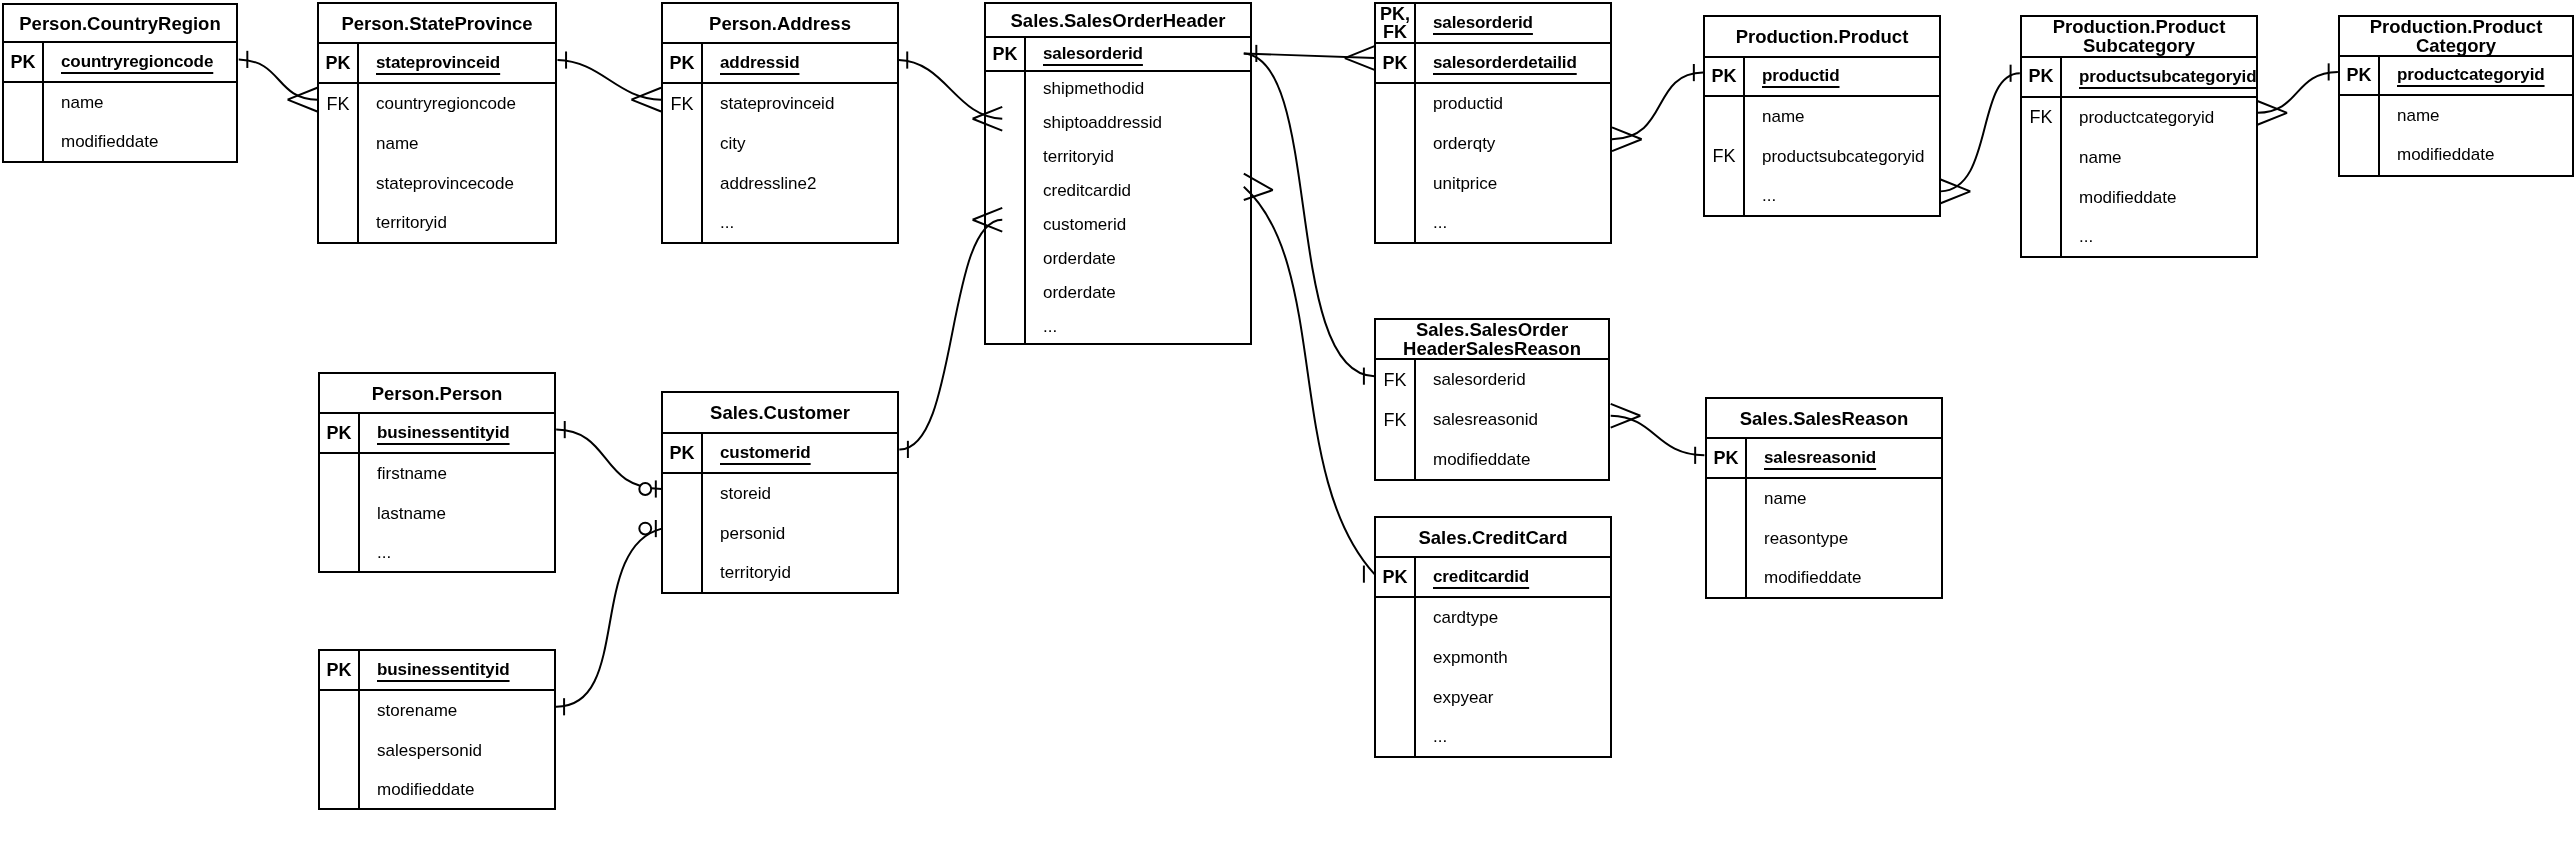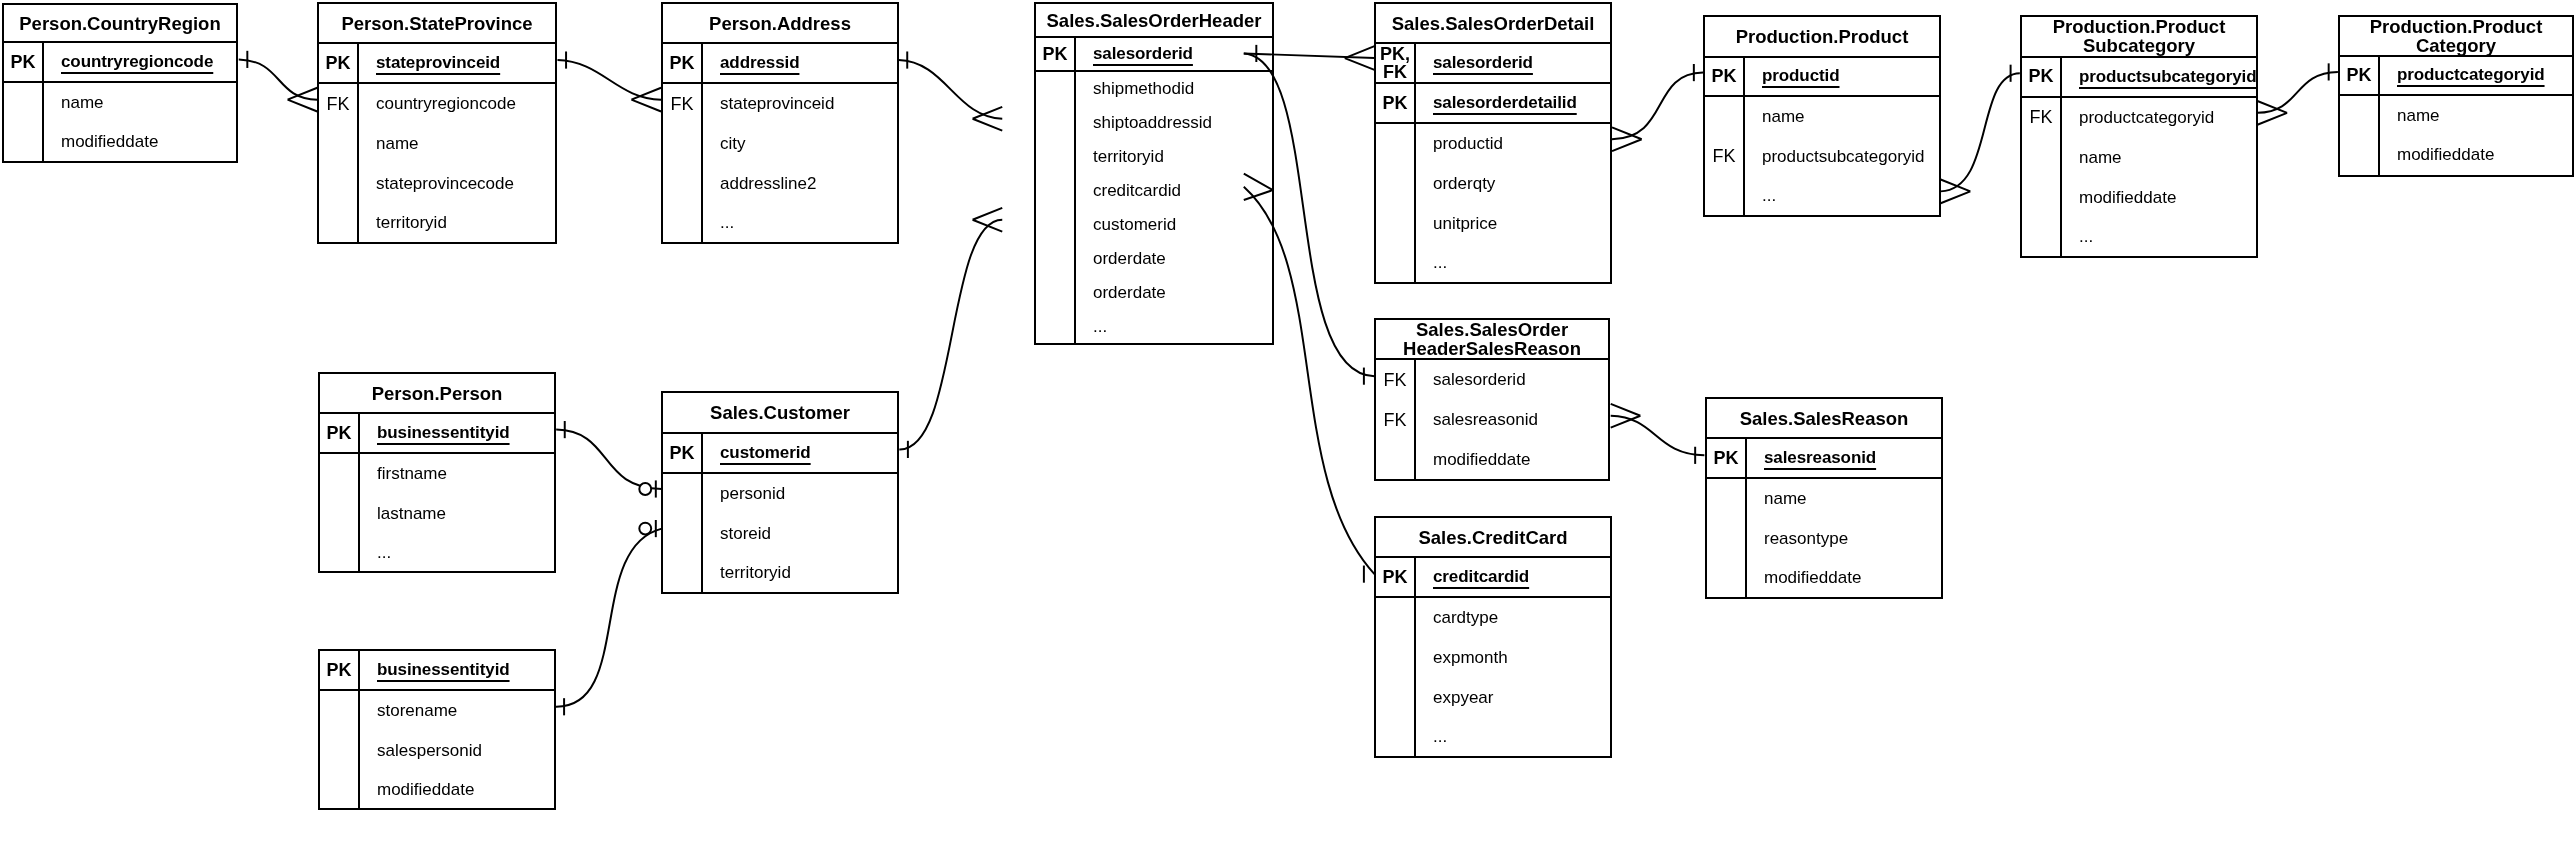--- a/index.html
+++ b/index.html
@@ -114,21 +114,21 @@
         </div>
     </div>
     <div class="t-row" style="height:38px">
       <div class="t-key"></div>
       <div class="t-field">
           <span>...</span>
         </div>
     </div>
   </div>
 
-  <div class="tbl" style="left:1034px;top:2px;width:240px">
+  <div class="tbl" style="left:984px;top:2px;width:268px">
     <div class="t-title" style="height:32px">
         <span>Sales.SalesOrderHeader</span>
       </div>
     <div class="t-row keyrow" style="height:34px">
       <div class="t-key bold-key">PK</div>
       <div class="t-field">
           <span class="pk-name">salesorderid</span>
         </div>
     </div>
     <div class="t-row" style="height:34px">
@@ -175,23 +175,20 @@
     </div>
     <div class="t-row" style="height:33px">
       <div class="t-key"></div>
       <div class="t-field">
           <span>...</span>
         </div>
     </div>
   </div>
 
   <div class="tbl" style="left:1374px;top:2px;width:238px">
-    <div class="t-title" style="height:38px">
-        <span>Sales.SalesOrderDetail</span>
-      </div>
     <div class="t-row keyrow" style="height:40px">
       <div class="t-key bold-key">PK,
 FK</div>
       <div class="t-field">
           <span class="pk-name">salesorderid</span>
         </div>
     </div>
     <div class="t-row keyrow" style="height:40px">
       <div class="t-key bold-key">PK</div>
       <div class="t-field">
@@ -443,27 +440,27 @@
       </div>
     <div class="t-row keyrow" style="height:40px">
       <div class="t-key bold-key">PK</div>
       <div class="t-field">
           <span class="pk-name">customerid</span>
         </div>
     </div>
     <div class="t-row" style="height:40px">
       <div class="t-key"></div>
       <div class="t-field">
+          <span>storeid</span>
+        </div>
+    </div>
+    <div class="t-row" style="height:40px">
+      <div class="t-key"></div>
+      <div class="t-field">
           <span>personid</span>
-        </div>
-    </div>
-    <div class="t-row" style="height:40px">
-      <div class="t-key"></div>
-      <div class="t-field">
-          <span>storeid</span>
         </div>
     </div>
     <div class="t-row" style="height:38px">
       <div class="t-key"></div>
       <div class="t-field">
           <span>territoryid</span>
         </div>
     </div>
   </div>
 

